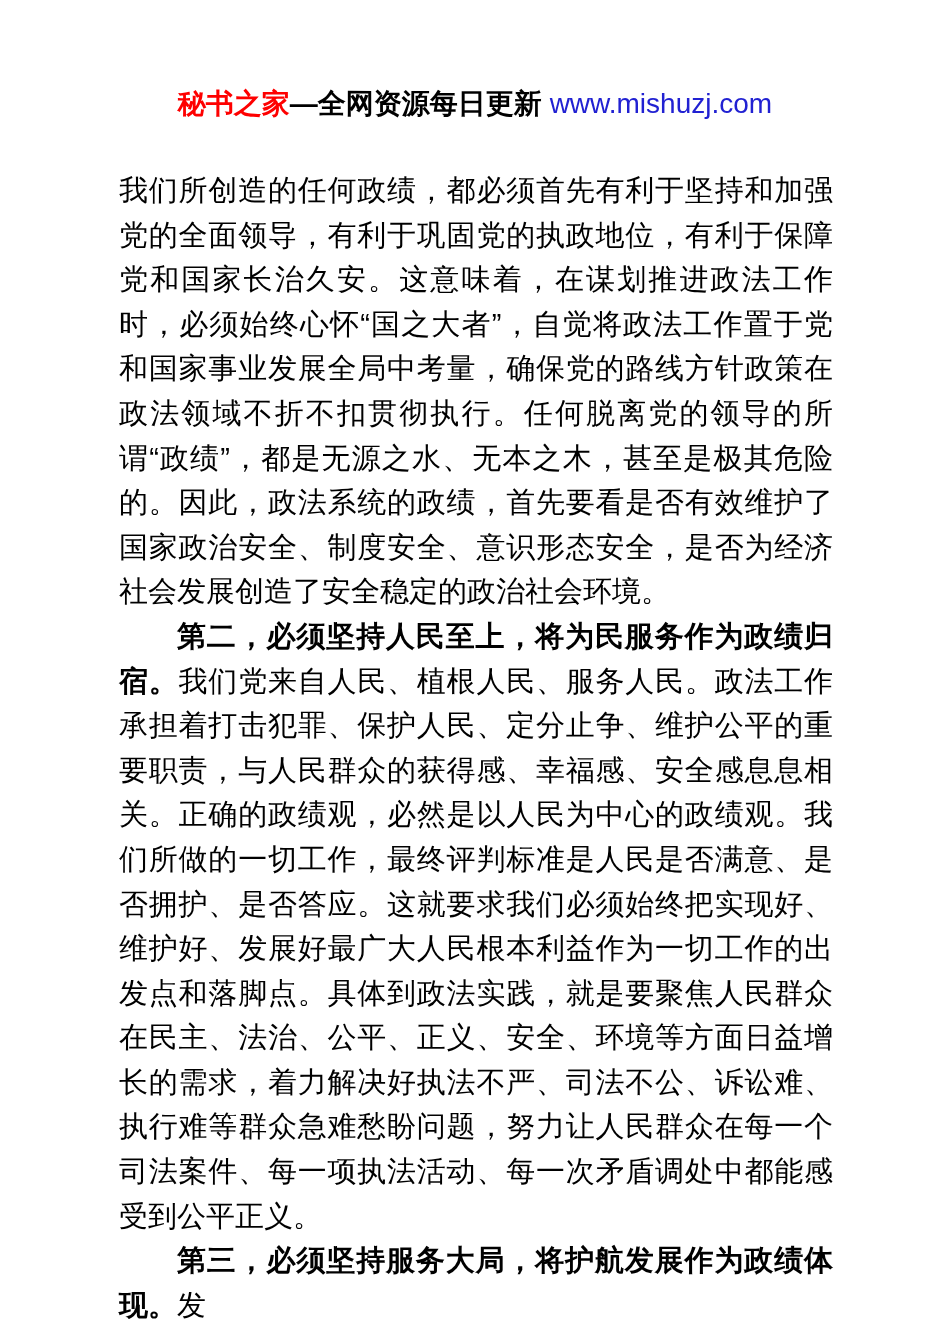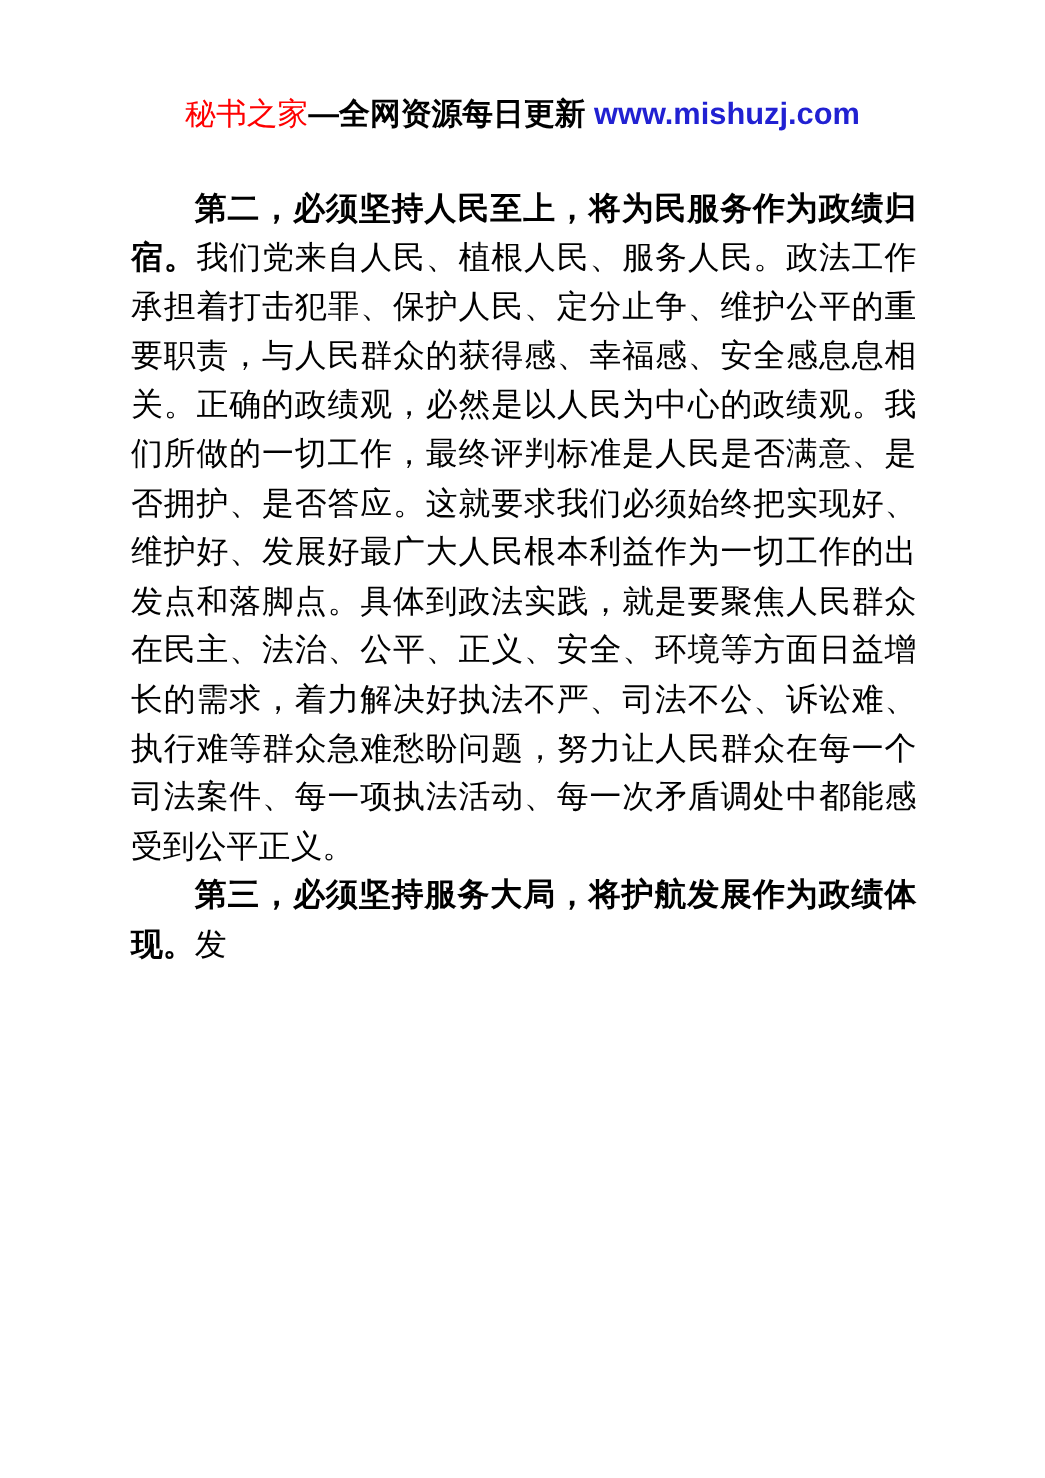--- a/index.html
+++ b/index.html
@@ -21,21 +21,21 @@
     top: 86px;
     left: 0;
     width: 100%;
     text-align: center;
     font-size: 28px;
     line-height: 36px;
     white-space: nowrap;
   }
   .site-name {
     color: #fe0000;
-    font-weight: 400;
+    font-weight: 700;
   }
   .tagline {
     color: #000000;
     font-weight: 700;
   }
   .site-url {
     color: #2121d2;
     font-weight: 400;
     text-decoration: none;
   }
@@ -58,22 +58,23 @@
   }
   .run { font-weight: 400; }
   .run.bold { font-weight: 700; }
 </style>
 </head>
 <body>
 
 <div class="page">
 
   <div class="doc-header">
-    <span class="site-name" style="color: rgb(254, 0, 0);">秘书之家</span><span class="tagline">—全网资源每日更新 </span><span class="site-url" style="color: rgb(33, 33, 210); font-weight: bold;">www.mishuzj.com</span>
+    <span class="site-name" style="color: rgb(254, 0, 0);">秘书之家</span><span class="tagline">—全网资源每日更新 </span><span class="site-url" style="color: rgb(33, 33, 210);">www.mishuzj.com</span>
   </div>
 
   <div class="doc-body">
 
+  <p class="para"><span class="run">我们所创造的任何政绩，都必须首先有利于坚持和加强党的全面领导，有利于巩固党的执政地位，有利于保障党和国家长治久安。这意味着，在谋划推进政法工作时，必须始终心怀“国之大者”，自觉将政法工作置于党和国家事业发展全局中考量，确保党的路线方针政策在政法领域不折不扣贯彻执行。任何脱离党的领导的所谓“政绩”，都是无源之水、无本之木，甚至是极其危险的。因此，政法系统的政绩，首先要看是否有效维护了国家政治安全、制度安全、意识形态安全，是否为经济社会发展创造了安全稳定的政治社会环境。</span></p>
       <p class="para indent"><span class="run bold">第二，必须坚持人民至上，将为民服务作为政绩归宿。</span><span class="run">我们党来自人民、植根人民、服务人民。政法工作承担着打击犯罪、保护人民、定分止争、维护公平的重要职责，与人民群众的获得感、幸福感、安全感息息相关。正确的政绩观，必然是以人民为中心的政绩观。我们所做的一切工作，最终评判标准是人民是否满意、是否拥护、是否答应。这就要求我们必须始终把实现好、维护好、发展好最广大人民根本利益作为一切工作的出发点和落脚点。具体到政法实践，就是要聚焦人民群众在民主、法治、公平、正义、安全、环境等方面日益增长的需求，着力解决好执法不严、司法不公、诉讼难、执行难等群众急难愁盼问题，努力让人民群众在每一个司法案件、每一项执法活动、每一次矛盾调处中都能感受到公平正义。</span></p>
       <p class="para indent"><span class="run bold">第三，必须坚持服务大局，将护航发展作为政绩体现。</span><span class="run">发</span></p>
     </div>
 
 </div>
 
 </body></html>

